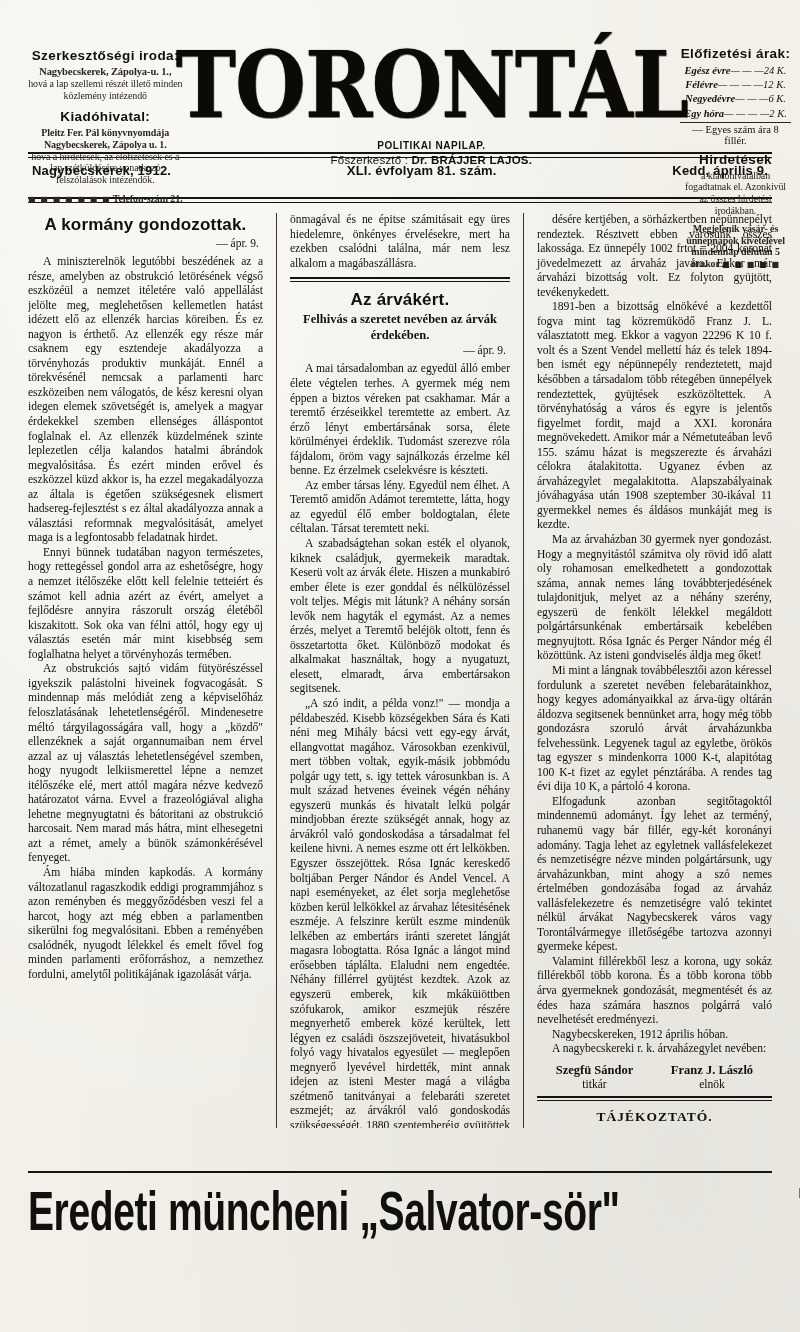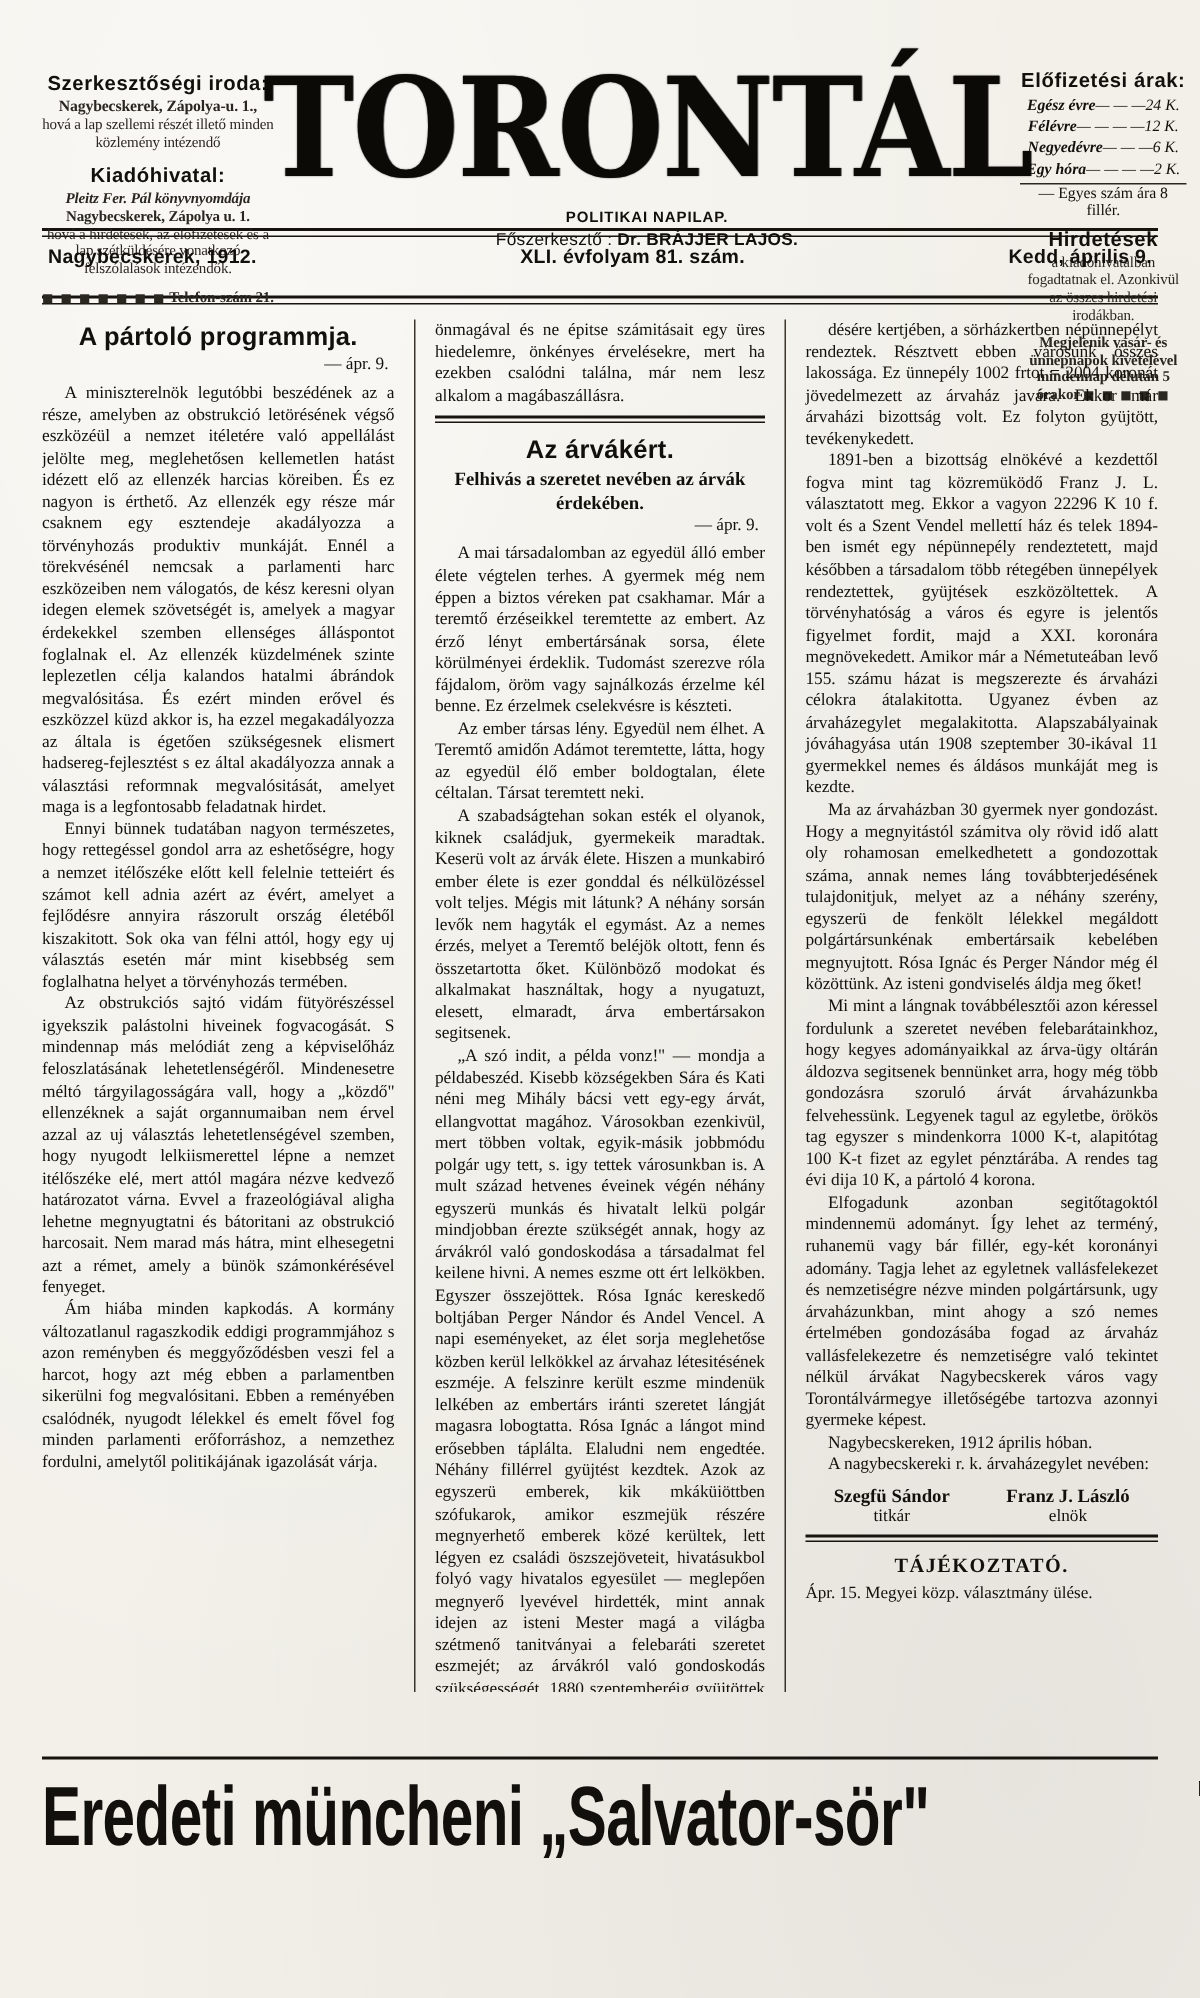--- a/index.html
+++ b/index.html
@@ -230,21 +230,21 @@
   <div class="masthead">
 
     <div class="mh-left">
       <div class="mh-block">
         <div class="mh-head">Szerkesztőségi iroda:</div>
         <div class="mh-fine" style="font-weight:bold;font-size:10.5px;">Nagybecskerek, Zápolya-u. 1.,</div>
         <div class="mh-fine">hová a lap szellemi részét illető minden közlemény intézendő</div>
       </div>
       <div class="mh-block">
         <div class="mh-head">Kiadóhivatal:</div>
-        <div class="mh-fine" style="font-weight:bold;font-style:italic;">Pleitz Fer. Pál könyvnyomdája</div>
+        <div class="mh-fine" style="font-weight:bold;">Pleitz Fer. Pál könyvnyomdája</div>
         <div class="mh-fine" style="font-weight:bold;">Nagybecskerek, Zápolya u. 1.</div>
         <div class="mh-fine">hová a hirdetések, az előfizetések és a lap szétküldésére vonatkozó felszólalások intézendők.</div>
       </div>
       <div class="mh-fine" style="font-weight:bold;white-space:nowrap;">
         <span class="mh-dots">■ ■ ■ ■ ■ ■ ■</span>
         <span>Telefon-szám 21.</span>
       </div>
     </div>
 
     <div class="mh-center">
@@ -296,21 +296,21 @@
   <div class="datebar">
     <span>Nagybecskerek, 1912.</span>
     <span>XLI. évfolyam 81. szám.</span>
     <span>Kedd, április 9.</span>
   </div>
   <div class="rule-double"></div>
 
   <div class="cols">
 
     <div class="col c1">
-      <div class="art-title">A pártoló programmja.</div>
+      <div class="art-title">A kormány gondozottak.</div>
       <div class="dateline">— ápr. 9.</div>
       <p class="body">A miniszterelnök legutóbbi beszédének az a része, amelyben az obstrukció letörésének végső eszközéül a nemzet itéletére való appellálást jelölte meg, meglehetősen kellemetlen hatást idézett elő az ellenzék harcias köreiben. És ez nagyon is érthető. Az ellenzék egy része már csaknem egy esztendeje akadályozza a törvényhozás produktiv munkáját. Ennél a törekvésénél nemcsak a parlamenti harc eszközeiben nem válogatós, de kész keresni olyan idegen elemek szövetségét is, amelyek a magyar érdekekkel szemben ellenséges álláspontot foglalnak el. Az ellenzék küzdelmének szinte leplezetlen célja kalandos hatalmi ábrándok megvalósitása. És ezért minden erővel és eszközzel küzd akkor is, ha ezzel megakadályozza az általa is égetően szükségesnek elismert hadsereg-fejlesztést s ez által akadályozza annak a választási reformnak megvalósitását, amelyet maga is a legfontosabb feladatnak hirdet.</p>
       <p class="body">Ennyi bünnek tudatában nagyon természetes, hogy rettegéssel gondol arra az eshetőségre, hogy a nemzet itélőszéke előtt kell felelnie tetteiért és számot kell adnia azért az évért, amelyet a fejlődésre annyira rászorult ország életéből kiszakitott. Sok oka van félni attól, hogy egy uj választás esetén már mint kisebbség sem foglalhatna helyet a törvényhozás termében.</p>
       <p class="body">Az obstrukciós sajtó vidám fütyörészéssel igyekszik palástolni hiveinek fogvacogását. S mindennap más melódiát zeng a képviselőház feloszlatásának lehetetlenségéről. Mindenesetre méltó tárgyilagosságára vall, hogy a „közdő" ellenzéknek a saját organnumaiban nem érvel azzal az uj választás lehetetlenségével szemben, hogy nyugodt lelkiismerettel lépne a nemzet itélőszéke elé, mert attól magára nézve kedvező határozatot várna. Evvel a frazeológiával aligha lehetne megnyugtatni és bátoritani az obstrukció harcosait. Nem marad más hátra, mint elhesegetni azt a rémet, amely a bünök számonkérésével fenyeget.</p>
       <p class="body">Ám hiába minden kapkodás. A kormány változatlanul ragaszkodik eddigi programmjához s azon reményben és meggyőződésben veszi fel a harcot, hogy azt még ebben a parlamentben sikerülni fog megvalósitani. Ebben a reményében csalódnék, nyugodt lélekkel és emelt fővel fog minden parlamenti erőforráshoz, a nemzethez fordulni, amelytől politikájának igazolását várja.</p>
     </div>
 
     <div class="col c2">
       <p class="body noind">önmagával és ne épitse számitásait egy üres hiedelemre, önkényes érvelésekre, mert ha ezekben csalódni találna, már nem lesz alkalom a magábaszállásra.</p>
       <div class="hr-thick"></div>
@@ -322,20 +322,21 @@
       <p class="body">A szabadságtehan sokan esték el olyanok, kiknek családjuk, gyermekeik maradtak. Keserü volt az árvák élete. Hiszen a munkabiró ember élete is ezer gonddal és nélkülözéssel volt teljes. Mégis mit látunk? A néhány sorsán levők nem hagyták el egymást. Az a nemes érzés, melyet a Teremtő beléjök oltott, fenn és összetartotta őket. Különböző modokat és alkalmakat használtak, hogy a nyugatuzt, elesett, elmaradt, árva embertársakon segitsenek.</p>
       <p class="body">„A szó indit, a példa vonz!" — mondja a példabeszéd. Kisebb községekben Sára és Kati néni meg Mihály bácsi vett egy-egy árvát, ellangvottat magához. Városokban ezenkivül, mert többen voltak, egyik-másik jobbmódu polgár ugy tett, s. igy tettek városunkban is. A mult század hetvenes éveinek végén néhány egyszerü munkás és hivatalt lelkü polgár mindjobban érezte szükségét annak, hogy az árvákról való gondoskodása a társadalmat fel keilene hivni. A nemes eszme ott ért lelkökben. Egyszer összejöttek. Rósa Ignác kereskedő boltjában Perger Nándor és Andel Vencel. A napi eseményeket, az élet sorja meglehetőse közben kerül lelkökkel az árvahaz létesitésének eszméje. A felszinre került eszme mindenük lelkében az embertárs iránti szeretet lángját magasra lobogtatta. Rósa Ignác a lángot mind erősebben táplálta. Elaludni nem engedtée. Néhány fillérrel gyüjtést kezdtek. Azok az egyszerü emberek, kik mkáküiöttben szófukarok, amikor eszmejük részére megnyerhető emberek közé kerültek, lett légyen ez családi öszszejöveteit, hivatásukbol folyó vagy hivatalos egyesület — meglepően megnyerő lyevével hirdették, mint annak idejen az isteni Mester magá a világba szétmenő tanitványai a felebaráti szeretet eszmejét; az árvákról való gondoskodás szükségességét. 1880 szeptemberéig gyüjtöttek 74 frt 21 kr-t, = 148 K 42 fillért. Gyüjtöttek temetésekkor, gyüjtőivek kibocsátásával. 1882-ben Rósa Ferenc kez-</p>
     </div>
 
     <div class="col c3">
       <p class="body">désére kertjében, a sörházkertben népünnepélyt rendeztek. Résztvett ebben városunk összes lakossága. Ez ünnepély 1002 frtot = 2004 koronát jövedelmezett az árvaház javára. Ekkor már árvaházi bizottság volt. Ez folyton gyüjtött, tevékenykedett.</p>
       <p class="body">1891-ben a bizottság elnökévé a kezdettől fogva mint tag közremüködő Franz J. L. választatott meg. Ekkor a vagyon 22296 K 10 f. volt és a Szent Vendel mellettí ház és telek 1894-ben ismét egy népünnepély rendeztetett, majd későbben a társadalom több rétegében ünnepélyek rendeztettek, gyüjtések eszközöltettek. A törvényhatóság a város és egyre is jelentős figyelmet fordit, majd a XXI. koronára megnövekedett. Amikor már a Németuteában levő 155. számu házat is megszerezte és árvaházi célokra átalakitotta. Ugyanez évben az árvaházegylet megalakitotta. Alapszabályainak jóváhagyása után 1908 szeptember 30-ikával 11 gyermekkel nemes és áldásos munkáját meg is kezdte.</p>
       <p class="body">Ma az árvaházban 30 gyermek nyer gondozást. Hogy a megnyitástól számitva oly rövid idő alatt oly rohamosan emelkedhetett a gondozottak száma, annak nemes láng továbbterjedésének tulajdonitjuk, melyet az a néhány szerény, egyszerü de fenkölt lélekkel megáldott polgártársunkénak embertársaik kebelében megnyujtott. Rósa Ignác és Perger Nándor még él közöttünk. Az isteni gondviselés áldja meg őket!</p>
       <p class="body">Mi mint a lángnak továbbélesztői azon kéressel fordulunk a szeretet nevében felebarátainkhoz, hogy kegyes adományaikkal az árva-ügy oltárán áldozva segitsenek bennünket arra, hogy még több gondozásra szoruló árvát árvaházunkba felvehessünk. Legyenek tagul az egyletbe, örökös tag egyszer s mindenkorra 1000 K-t, alapitótag 100 K-t fizet az egylet pénztárába. A rendes tag évi dija 10 K, a pártoló 4 korona.</p>
       <p class="body">Elfogadunk azonban segitőtagoktól mindennemü adományt. Így lehet az terméný, ruhanemü vagy bár fillér, egy-két koronányi adomány. Tagja lehet az egyletnek vallásfelekezet és nemzetiségre nézve minden polgártársunk, ugy árvaházunkban, mint ahogy a szó nemes értelmében gondozásába fogad az árvaház vallásfelekezetre és nemzetiségre való tekintet nélkül árvákat Nagybecskerek város vagy Torontálvármegye illetőségébe tartozva azonnyi gyermeke képest.</p>
+      <p class="body">Valamint fillérekből lesz a korona, ugy sokáz fillérekből több korona. És a több korona több árva gyermeknek gondozását, megmentését és az édes haza számára hasznos polgárrá való nevelhetését eredményezi.</p>
       <p class="body">Nagybecskereken, 1912 április hóban.</p>
       <p class="body">A nagybecskereki r. k. árvaházegylet nevében:</p>
       <div class="sign">
         <div>
           <div class="nm">Szegfü Sándor</div>
           <div class="rl">titkár</div>
         </div>
         <div>
           <div class="nm">Franz J. László</div>
           <div class="rl">elnök</div>

